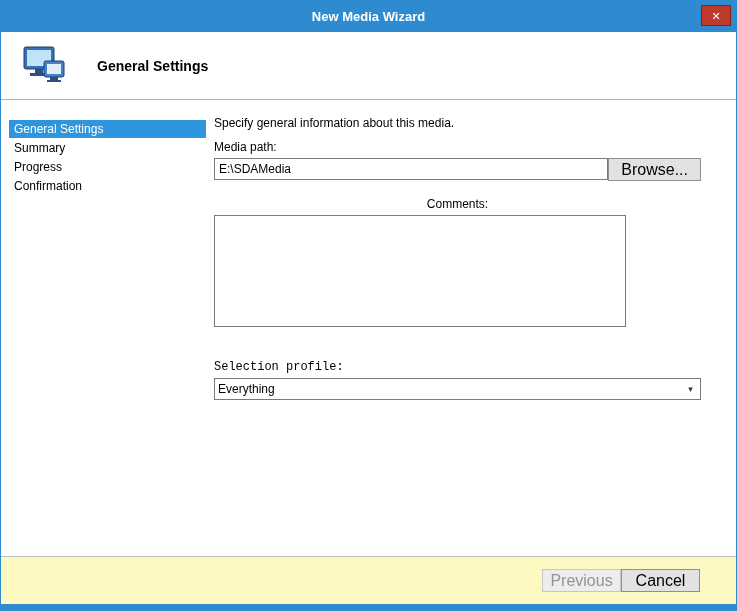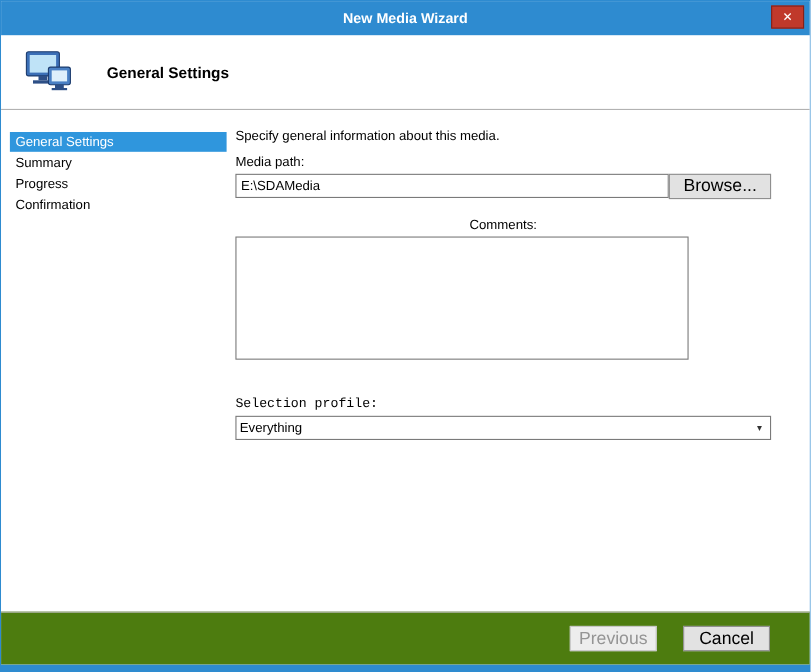--- a/index.html
+++ b/index.html
@@ -70,23 +70,23 @@
     display:flex; align-items:center; padding-left:3px;
     position:relative; cursor:pointer;
   }
   .combo-arrow{
     position:absolute; right:1px; top:1px; bottom:1px; width:17px;
     display:flex; align-items:center; justify-content:center;
     color:#333; font-size:9px;
   }
 
   .footer{
-    flex:0 0 48px; background:#4d7c0f; border-top:1px solid #bdbdbd;
+    flex:0 0 48px; background:#fef9c3; border-top:1px solid #bdbdbd;
     display:flex; align-items:center; justify-content:flex-end;
-    gap:24px; padding-right:36px;
+    gap:0; padding-right:36px;
   }
   .footer .btn{ width:79px; padding:0; }
 </style>
 </head>
 <body>
 
 <div class="window">
 
   <div class="titlebar">
     <span class="title">New Media Wizard</span>

